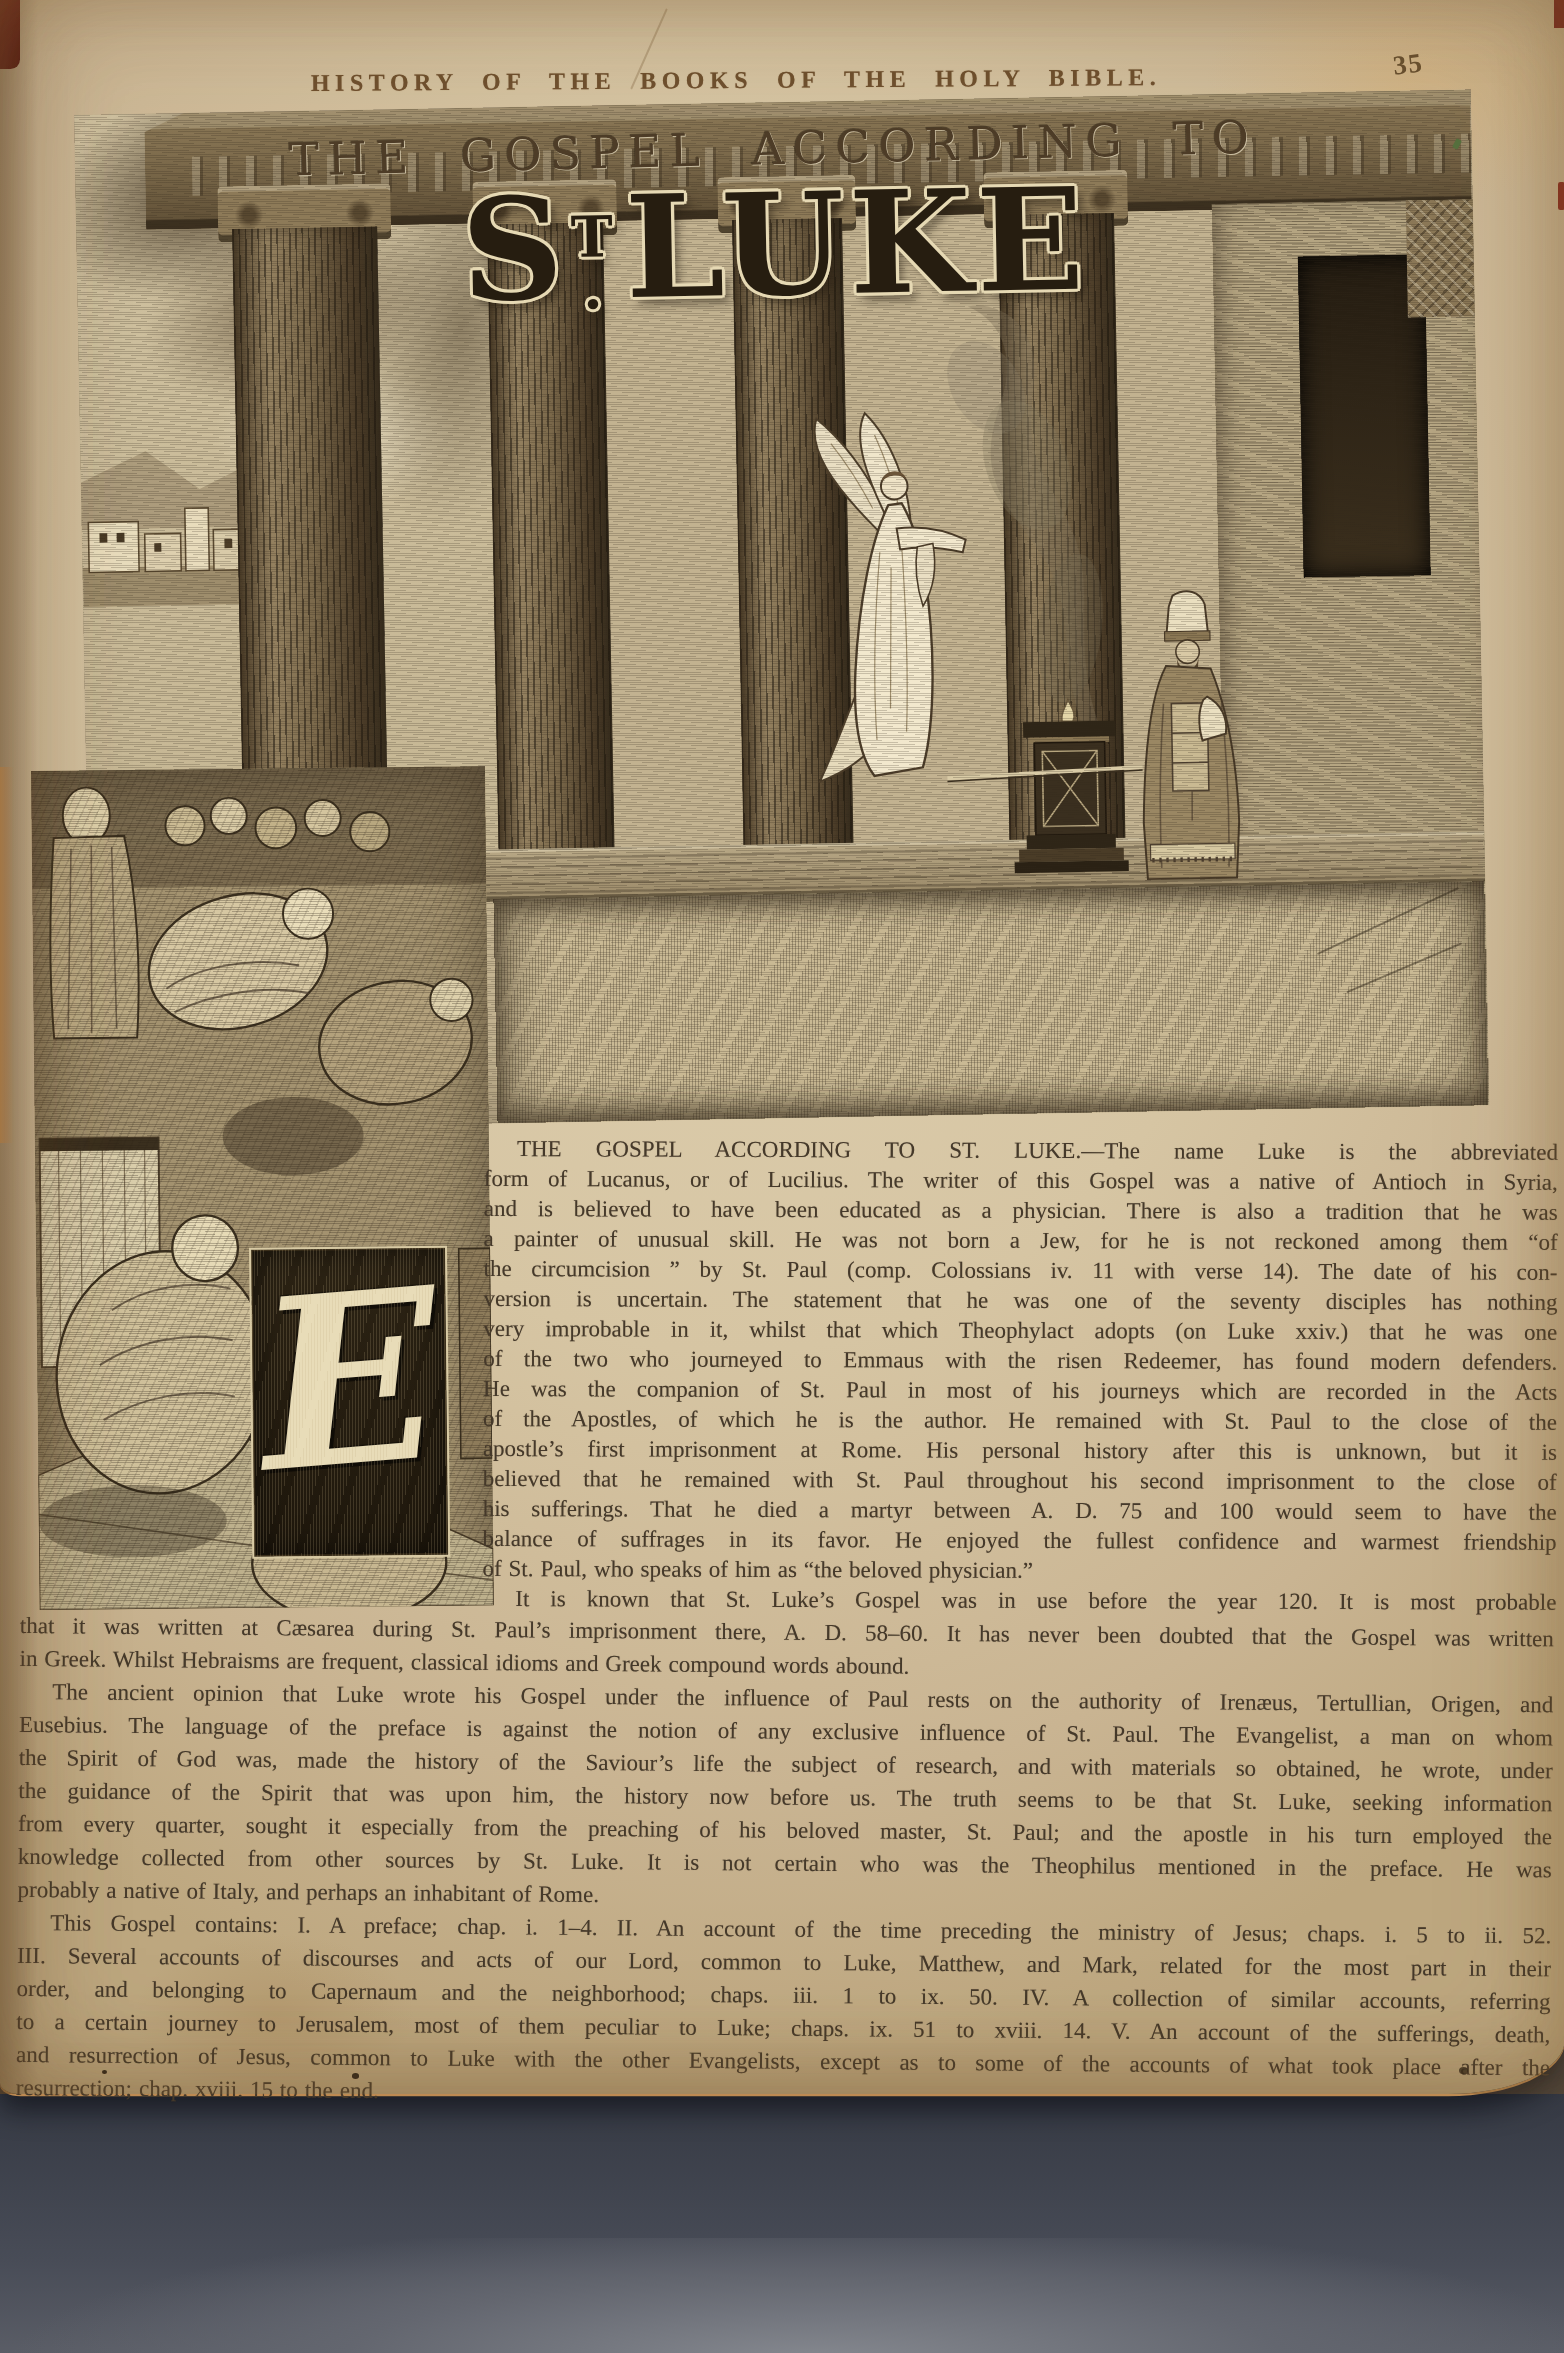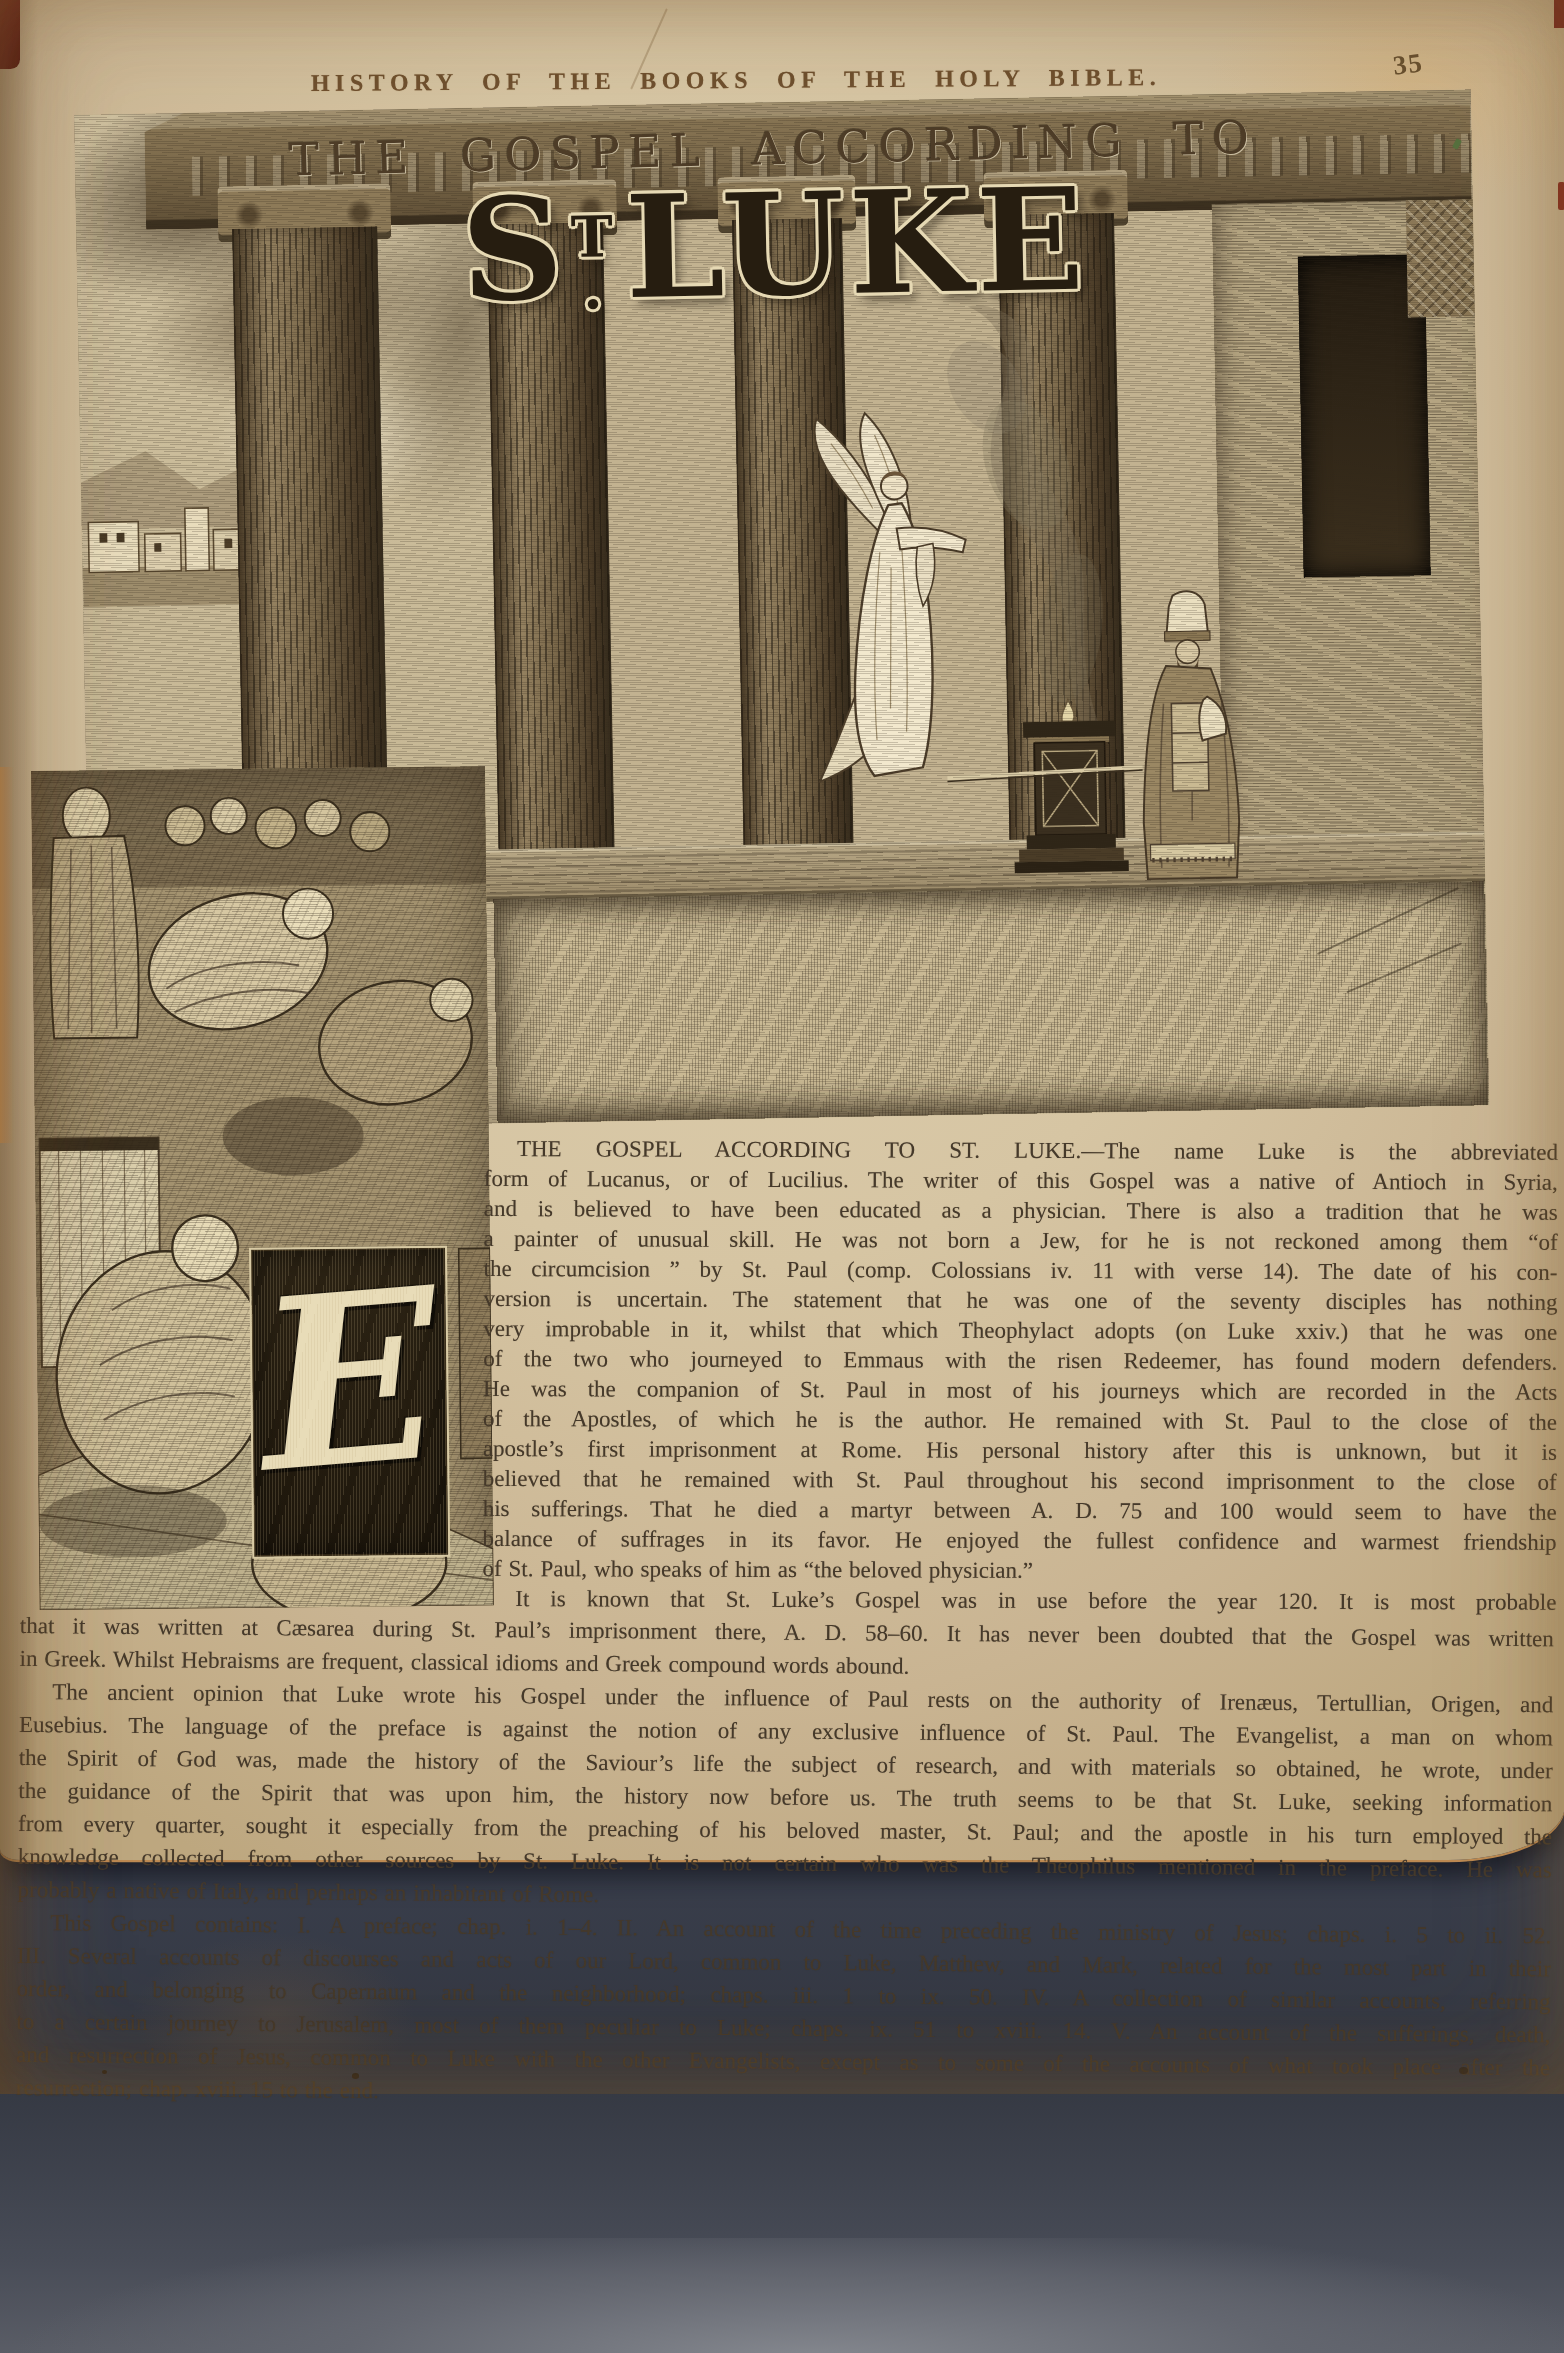--- a/index.html
+++ b/index.html
@@ -3,21 +3,21 @@
 <meta charset="utf-8">
 <style>
   html,body{margin:0;padding:0;width:1565px;height:2354px;overflow:hidden;background:#2e323c;}
   .abs{position:absolute;}
   
   .desk{left:0;top:0;width:1565px;height:2354px;
     background:linear-gradient(180deg,#4d5568 0%,#454c5e 62%,#3a3f4d 78%,#333741 88%,#484c57 96%,#5a5d66 100%);}
   .desk-glow{left:0;top:2238px;width:1565px;height:116px;
     background:radial-gradient(ellipse 978px 172px at 52% 105%,#85888f 0%,#63666f 48%,rgba(70,74,84,0) 82%);}
   
-  .page{left:0;top:0;width:1565px;height:1860px;
+  .page{left:0;top:0;width:1565px;height:2094px;
     background:radial-gradient(ellipse 1174px 1330px at 47% 36%,#decfaf 0%,#d6c5a3 45%,#c9b492 78%,#bda77f 100%);
     border-bottom-left-radius:20.3px 11px;border-bottom-right-radius:117px 55px;
     box-shadow:0 2.3px 0 #bd8a52,0 15.6px 27px rgba(8,10,16,.6);}
   .vignette{left:0;top:0;width:1565px;height:2094px;pointer-events:none;
     box-shadow:inset 0 0 133px rgba(118,88,48,.22),inset 39px 0 86px rgba(100,70,38,.20),inset -23.5px 0 55px rgba(150,110,60,.14),inset 0 -31px 70px rgba(120,88,46,.18);}
   .gutter{left:0;top:0;width:38px;height:2094px;background:linear-gradient(90deg,rgba(70,46,24,.34),rgba(70,46,24,0));}
   .sliver{left:0;top:767px;width:14px;height:376px;background:linear-gradient(90deg,#c98c4c,rgba(201,140,76,0));opacity:.75;}
   .corner-tl{left:0;top:0;width:20.3px;height:69px;background:linear-gradient(110deg,#7c241b,#551410);border-bottom-right-radius:9.4px;}
   .corner-tr{left:1554px;top:0;width:11px;height:28px;background:#76231a;}
   .edge-r{left:1558px;top:182px;width:7px;height:28px;background:#86291d;border-radius:2.3px;}

